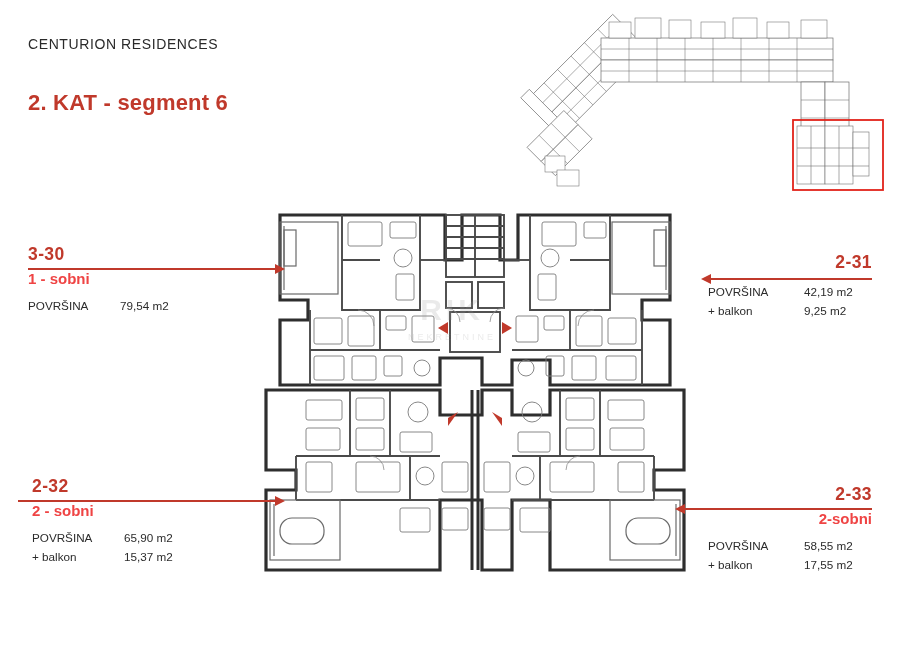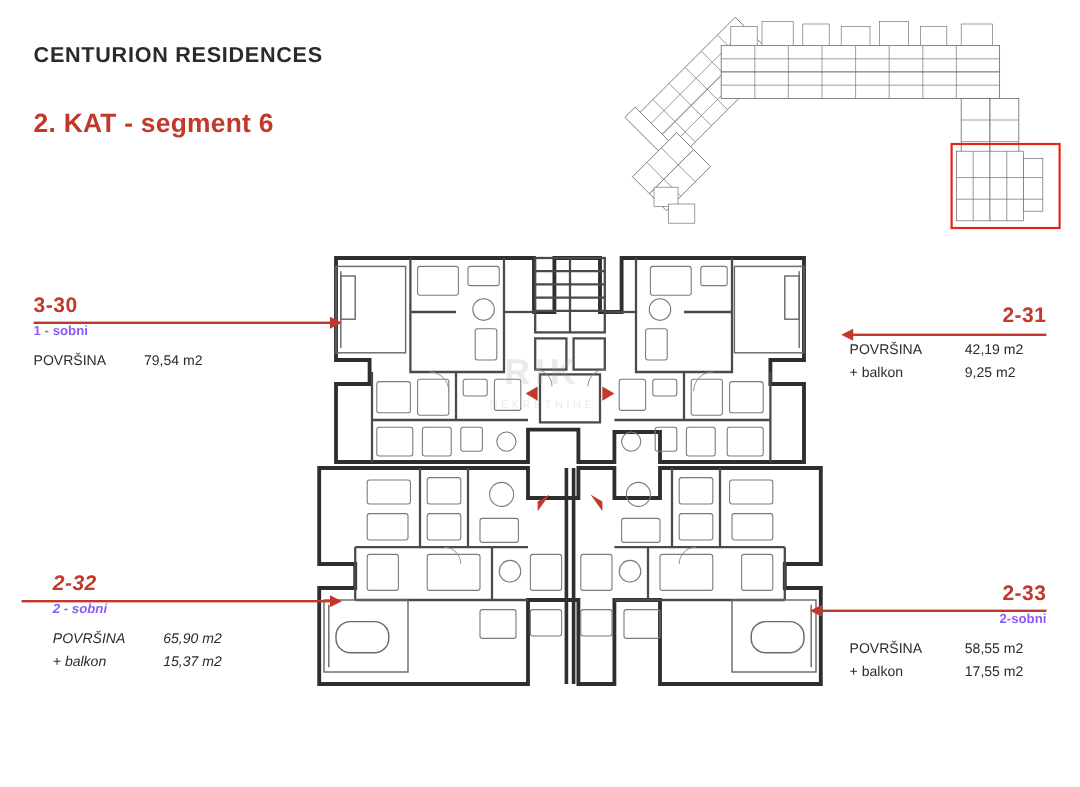--- a/index.html
+++ b/index.html
@@ -20,24 +20,24 @@
     inset: 0;
     width: 900px;
     height: 656px;
   }
 
   
   #project-name {
     position: absolute;
     left: 28px;
     top: 36px;
-    font-size: 18px;
+    font-size: 14px;
     letter-spacing: 0.6px;
     color: #2a2a2a;
-    font-weight: 700;
+    font-weight: 400;
   }
   #floor-title {
     position: absolute;
     left: 28px;
     top: 62px;
     font-size: 22px;
     font-weight: 700;
     color: #c0392b;
     letter-spacing: 0.2px;
     margin-top: 28px;
@@ -56,23 +56,23 @@
   
   .unit-label { position: absolute; }
   .unit-code {
     font-size: 17.5px;
     font-weight: 700;
     color: #c0392b;
     letter-spacing: 0.4px;
     white-space: nowrap;
   }
   .unit-type {
-    font-size: 11px;
+    font-size: 15px;
     font-weight: 700;
-    color: #8b5cf6;
+    color: #ef4444;
     margin-top: 5px;
     white-space: nowrap;
   }
   .unit-rows {
     margin-top: 9px;
     font-size: 11.7px;
     color: #2b2b2b;
   }
   .unit-row {
     display: flex;
@@ -423,21 +423,21 @@
         <span class="rv">42,19 m2</span>
       </div>
       <div class="unit-row">
         <span class="rk">+ balkon</span>
         <span class="rv">9,25 m2</span>
       </div>
     </div>
   </div>
   <div class="arrow to-left" style="right:28px; top:278px; width:162px;"></div>
 
-  <div class="unit-label left-block" style="left:44px; top:476px;font-style:italic;">
+  <div class="unit-label left-block" style="left:32px; top:476px;">
     <div class="unit-code">2-32</div>
     <div class="unit-type">2 - sobni</div>
     <div class="unit-rows">
       <div class="unit-row">
         <span class="rk">POVRŠINA</span>
         <span class="rv">65,90 m2</span>
       </div>
       <div class="unit-row">
         <span class="rk">+ balkon</span>
         <span class="rv">15,37 m2</span>

